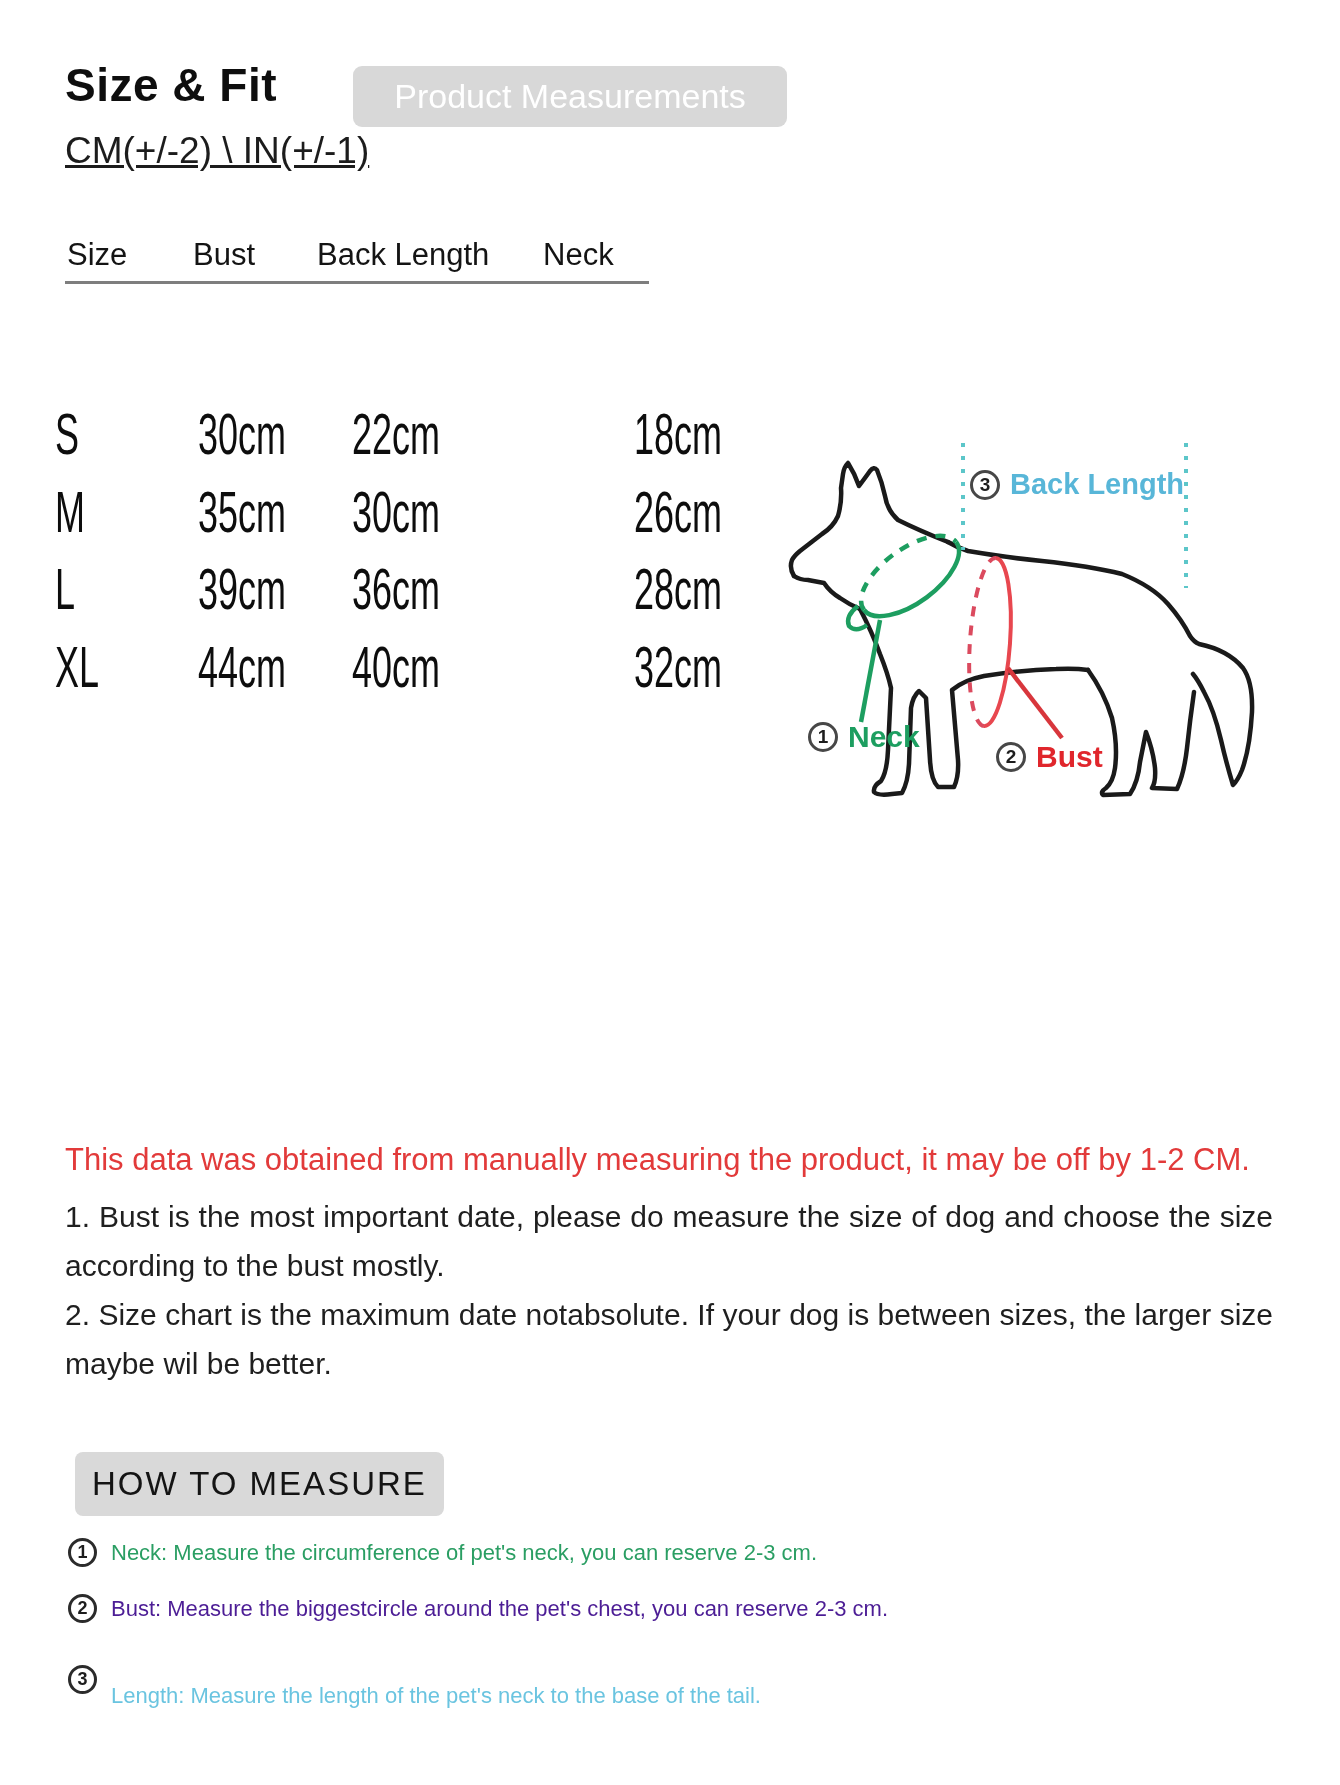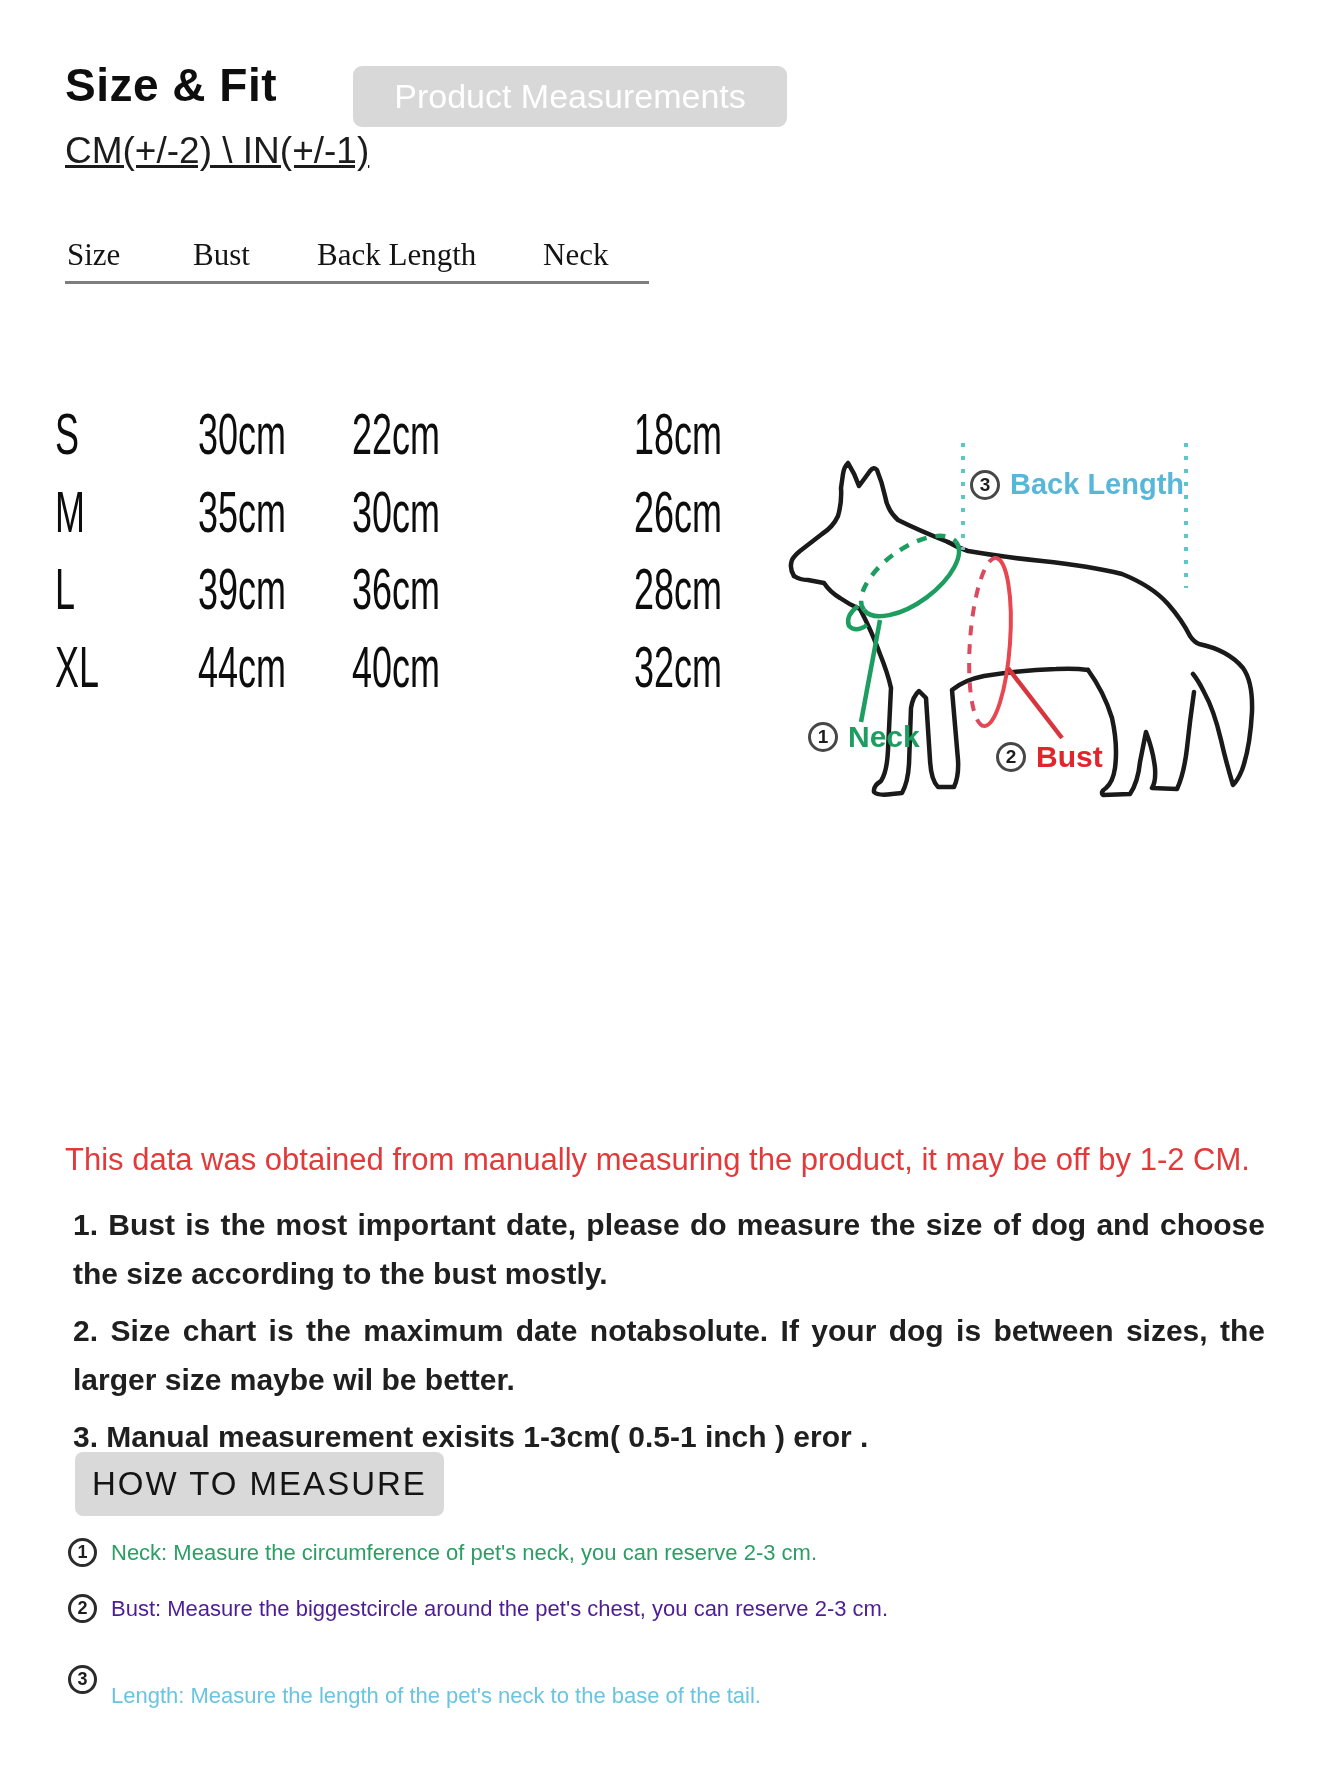--- a/index.html
+++ b/index.html
@@ -13,21 +13,21 @@
   
   .title { left:65px; top:58px; font-size:46px; font-weight:bold; color:#0e0e0e; letter-spacing:0.5px; }
   .badge {
     left:353px; top:66px; width:434px; height:61px; background:#d8d8d8;
     border-radius:9px; color:#ffffff; font-size:34px; line-height:61px; text-align:center;
   }
   .tolerance { left:65px; top:130px; font-size:37px; color:#1c1c1c;text-decoration:underline; }
 
   
   .thead span { position:absolute; top:0; font-size:31px; color:#141414; white-space:nowrap; }
-  .thead { left:0; top:237px; width:100%; height:40px;font-family:Liberation Serif, serif; }
+  .thead { left:0; top:237px; width:100%; height:40px; }
   .th-size { left:67px; } .th-bust { left:193px; } .th-back { left:317px; } .th-neck { left:543px; }
   .divider { left:65px; top:281px; width:584px; height:3px; background:#7e7e7e; }
   .trow { left:0; width:100%; height:60px; }
   .trow span { position:absolute; top:0; font-size:58px; line-height:58px; color:#0d0d0d; white-space:nowrap;
                transform:scaleX(0.62); transform-origin:0 50%; }
   .c-size { left:55px; } .c-bust { left:198px; } .c-back { left:352px; } .c-neck { left:634px; }
   .row-s { top:405px; } .row-m { top:483px; } .row-l { top:560px; } .row-xl { top:638px; }
 
   
   .dog-svg { left:690px; top:430px; width:600px; height:380px; }
@@ -40,21 +40,21 @@
   .lbl-backlength { left:970px; top:468px; }
   .lbl-backlength .diag-text { color:#58b6d8; font-size:29px; font-weight:bold; }
   .lbl-neck { left:808px; top:720px; }
   .lbl-neck .diag-text { color:#1d9e60; font-size:30px; font-weight:bold; }
   .lbl-bust { left:996px; top:740px; }
   .lbl-bust .diag-text { color:#e0262c; font-size:30px; font-weight:bold; }
 
   
   .notice { left:65px; top:1142px; width:1230px; font-size:31px; color:#e23a3a; white-space:nowrap; }
   .notes { left:65px; top:1192px; width:1208px; font-size:30px; line-height:49px; color:#1f1f1f; text-align:justify; }
-  .notes p { margin:8px;font-weight:bold; }
+  .notes p { margin:0; }
 
   
   .htm-badge {
     left:75px; top:1452px; height:64px; line-height:64px; padding:0 17px;
     background:#d9d9d9; border-radius:8px; font-size:33px; color:#141414; letter-spacing:2px;
   }
   .step { left:68px; display:flex; align-items:center; gap:14px; white-space:nowrap; }
   .step .circ-num { width:29px; height:29px; border-width:3px; border-color:#2b2b2b; font-size:18px; }
   .step-text { font-size:22px; }
   .step-1 { top:1538px; } .step-1 .step-text { color:#2a9e63; }
@@ -154,21 +154,20 @@
 <div class="abs diag-label lbl-bust">
   <span class="circ-num">2</span>
   <span class="diag-text">Bust</span>
 </div>
 
 <div class="abs notice">This data was obtained from manually measuring the product, it may be off by 1-2 CM.</div>
 
 <div class="abs notes">
   <p>1. Bust is the most important date, please do measure the size of dog and choose the size according to the bust mostly.</p>
   <p>2. Size chart is the maximum date notabsolute. If your dog is between sizes, the larger size maybe wil be better.</p>
-  <p>3. Manual measurement exisits 1-3cm( 0.5-1 inch ) eror .</p>
 </div>
 
 <div class="abs htm-badge">HOW TO MEASURE</div>
 
 <div class="abs step step-1">
   <span class="circ-num">1</span>
   <span class="step-text">Neck: Measure the circumference of pet's neck, you can reserve 2-3 cm.</span>
 </div>
 <div class="abs step step-2">
   <span class="circ-num">2</span>

